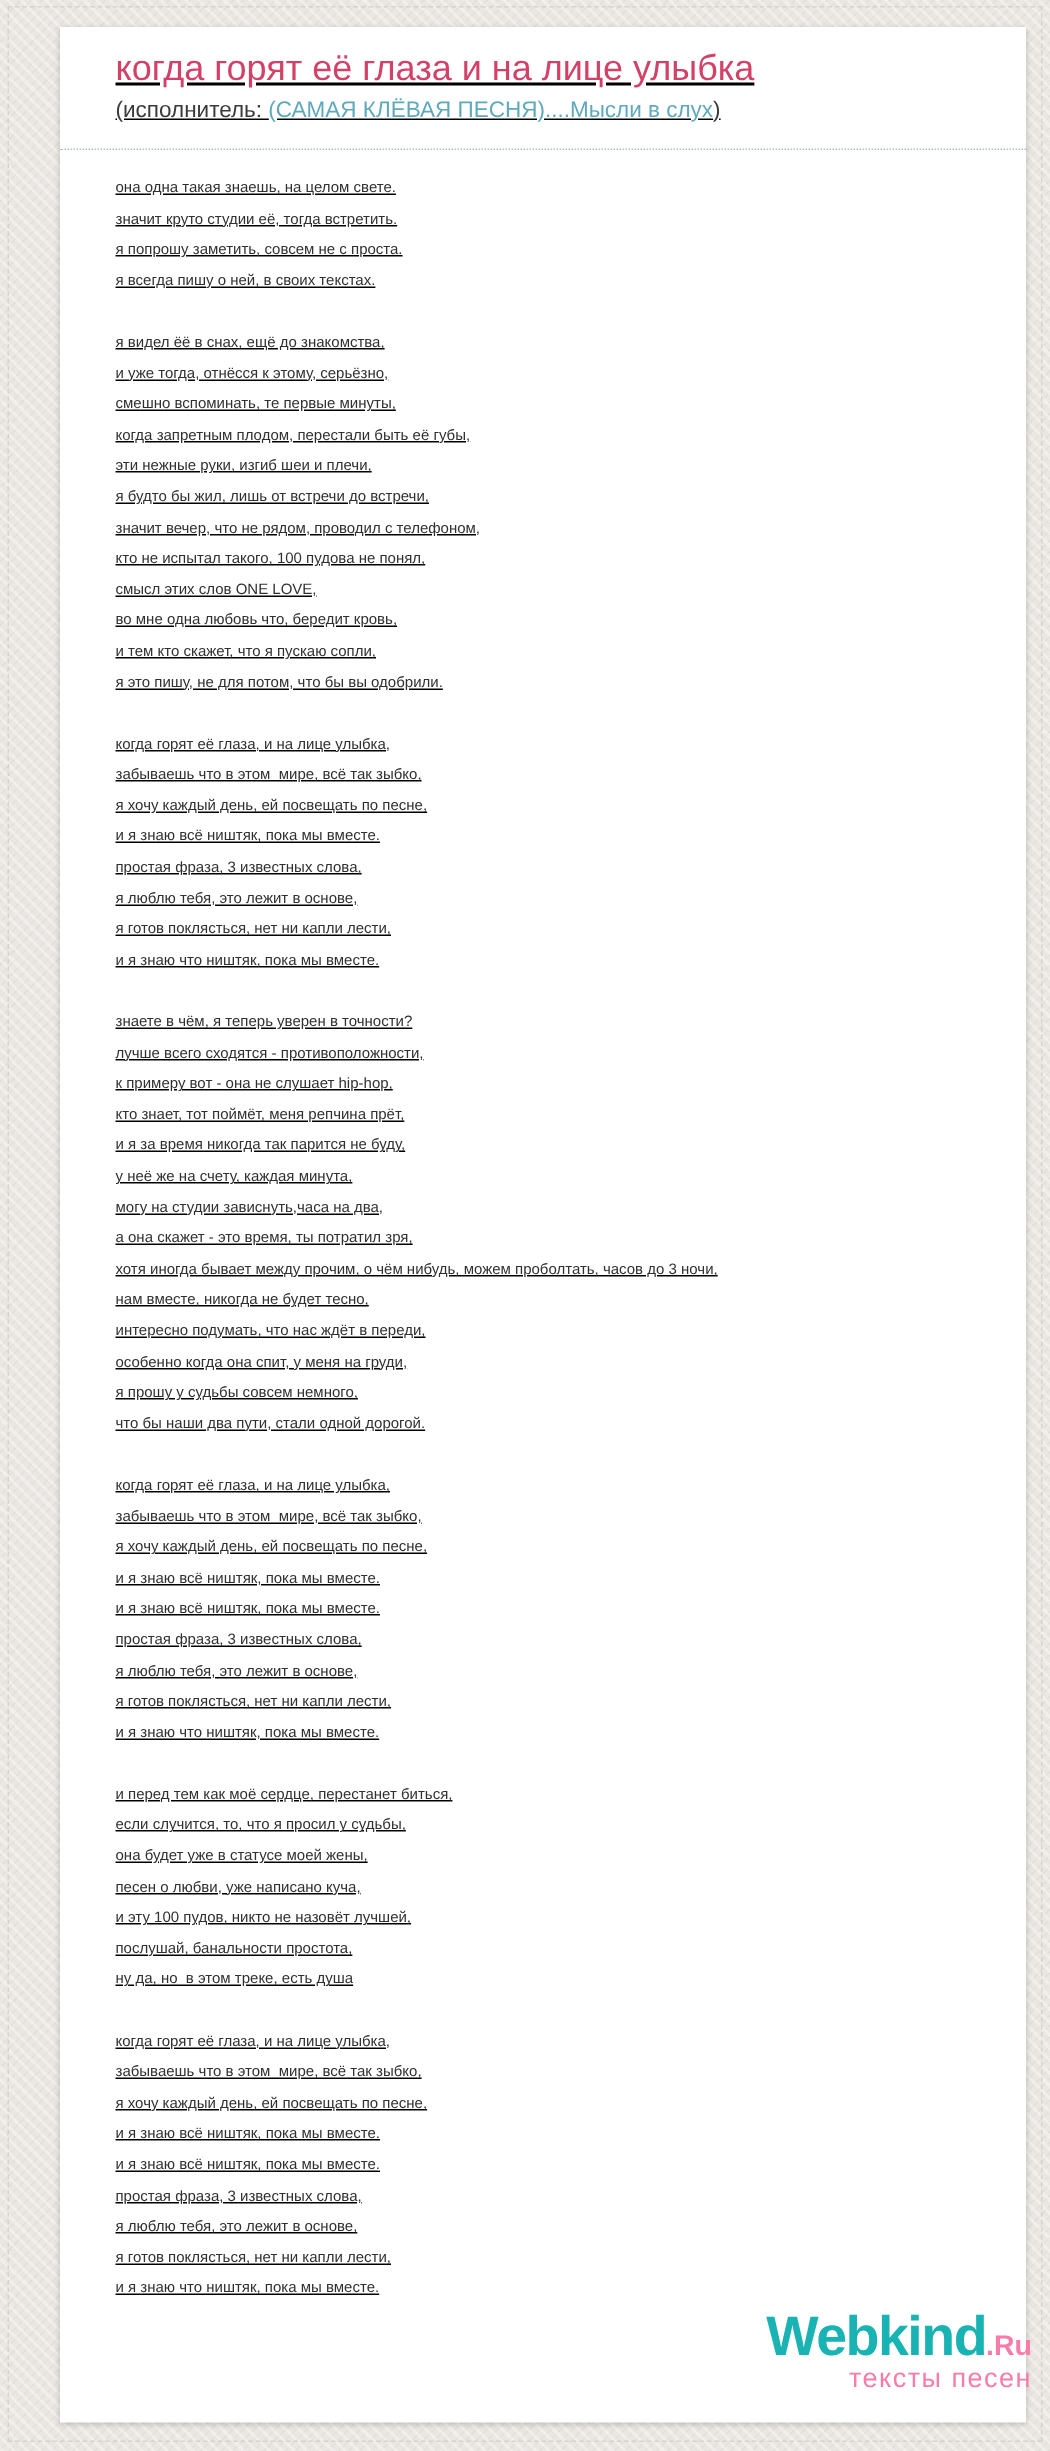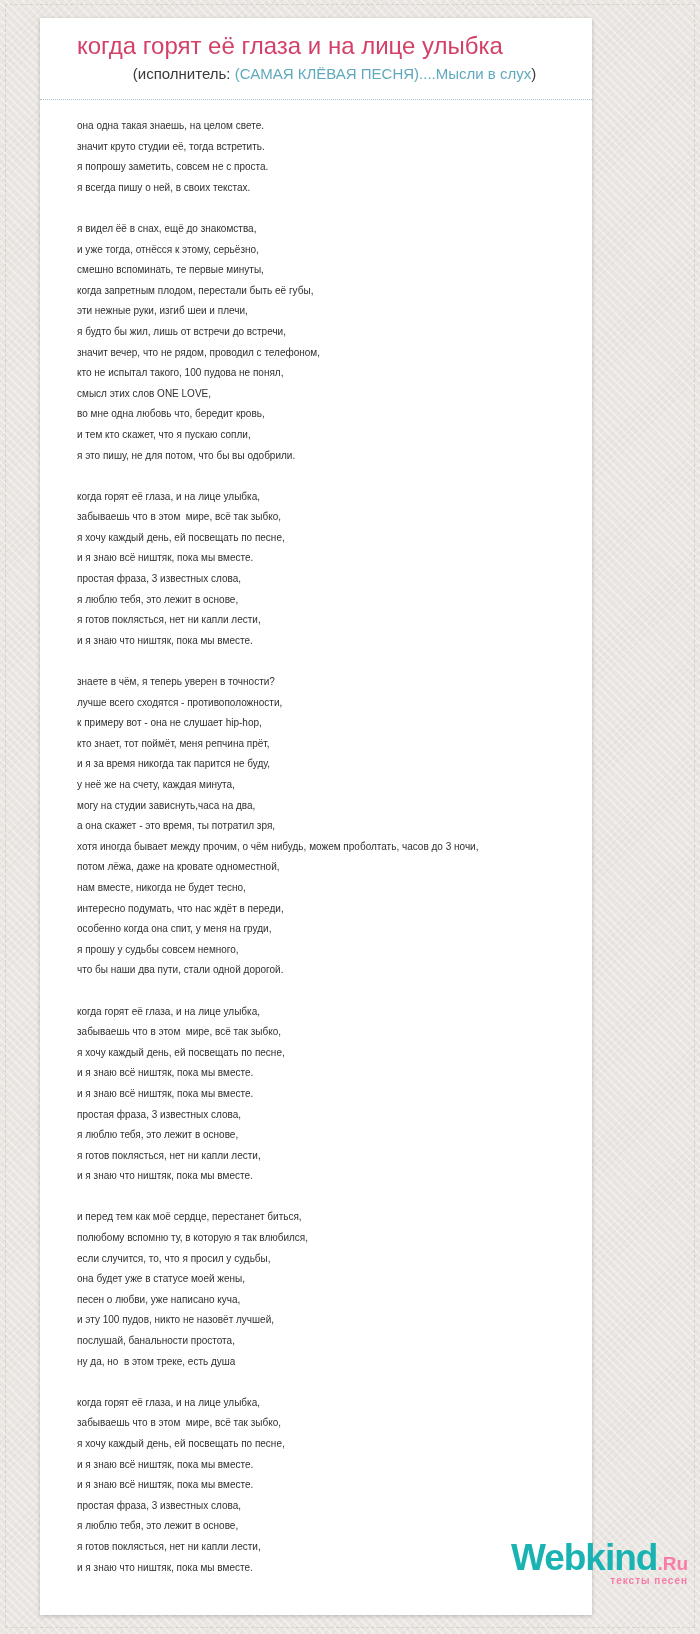--- a/index.html
+++ b/index.html
@@ -25,39 +25,39 @@
   }
   .stitch-frame{
     position:absolute;
     left:5px;top:4px;right:5px;bottom:6px;
     border:1px dashed #d8d1ca;
     pointer-events:none;
   }
   .card{
     position:absolute;
     left:40px;top:18px;
-    width:552px;height:1597px;
+    width:644px;height:1597px;
     background:#ffffff;
     box-shadow:0 1px 4px rgba(0,0,0,.22);
+    text-decoration:underline;
   }
   .page-title{
     margin:14px 0 0 37px;
     font-size:24px;
     line-height:28px;
     color:var(--title-color);
     font-weight:normal;
     white-space:pre;
   }
   .artist-line{
     margin:5px 0 16px 37px;
     font-size:15px;
     line-height:18px;
     color:#3a3a3a;
     white-space:pre;
-    text-align:center;
   }
   .artist-link{
     color:var(--artist-color);
     text-decoration:none;
     cursor:pointer;
   }
   .separator{
     margin-top:7px;
     border-bottom:1px dotted var(--sep);
     width:100%;
@@ -87,22 +87,22 @@
     letter-spacing:-1px;
     color:var(--logo-teal);
     margin-left:42px;
   }
   .logo-suffix{
     font-size:19px;
     font-weight:bold;
     color:var(--logo-pink);
   }
   .logo-tagline{
-    font-size:10px;
-    font-weight:bold;
+    font-size:18px;
+    font-weight:normal;
     color:var(--logo-pink);
     margin-top:-4px;
     letter-spacing:1px;
   }
 </style>
 </head>
 <body>
 
 <div class="stitch-frame"></div>
 
@@ -144,41 +144,39 @@
       <div class="stanza">
         <div class="line">знаете в чём, я теперь уверен в точности?</div>
         <div class="line">лучше всего сходятся - противоположности,</div>
         <div class="line">к примеру вот - она не слушает hip-hop,</div>
         <div class="line">кто знает, тот поймёт, меня репчина прёт,</div>
         <div class="line">и я за время никогда так парится не буду,</div>
         <div class="line">у неё же на счету, каждая минута,</div>
         <div class="line">могу на студии зависнуть,часа на два,</div>
         <div class="line">а она скажет - это время, ты потратил зря,</div>
         <div class="line">хотя иногда бывает между прочим, о чём нибудь, можем проболтать, часов до 3 ночи,</div>
-        <div class="line">потом лёжа, даже на кровате одноместной,</div>
         <div class="line">нам вместе, никогда не будет тесно,</div>
         <div class="line">интересно подумать, что нас ждёт в переди,</div>
         <div class="line">особенно когда она спит, у меня на груди,</div>
         <div class="line">я прошу у судьбы совсем немного,</div>
         <div class="line">что бы наши два пути, стали одной дорогой.</div>
       </div>
       <div class="stanza">
         <div class="line">когда горят её глаза, и на лице улыбка,</div>
         <div class="line">забываешь что в этом  мире, всё так зыбко,</div>
         <div class="line">я хочу каждый день, ей посвещать по песне,</div>
         <div class="line">и я знаю всё ништяк, пока мы вместе.</div>
         <div class="line">и я знаю всё ништяк, пока мы вместе.</div>
         <div class="line">простая фраза, 3 известных слова,</div>
         <div class="line">я люблю тебя, это лежит в основе,</div>
         <div class="line">я готов поклясться, нет ни капли лести,</div>
         <div class="line">и я знаю что ништяк, пока мы вместе.</div>
       </div>
       <div class="stanza">
         <div class="line">и перед тем как моё сердце, перестанет биться,</div>
-        <div class="line">полюбому вспомню ту, в которую я так влюбился,</div>
         <div class="line">если случится, то, что я просил у судьбы,</div>
         <div class="line">она будет уже в статусе моей жены,</div>
         <div class="line">песен о любви, уже написано куча,</div>
         <div class="line">и эту 100 пудов, никто не назовёт лучшей,</div>
         <div class="line">послушай, банальности простота,</div>
         <div class="line">ну да, но  в этом треке, есть душа</div>
       </div>
       <div class="stanza">
         <div class="line">когда горят её глаза, и на лице улыбка,</div>
         <div class="line">забываешь что в этом  мире, всё так зыбко,</div>

